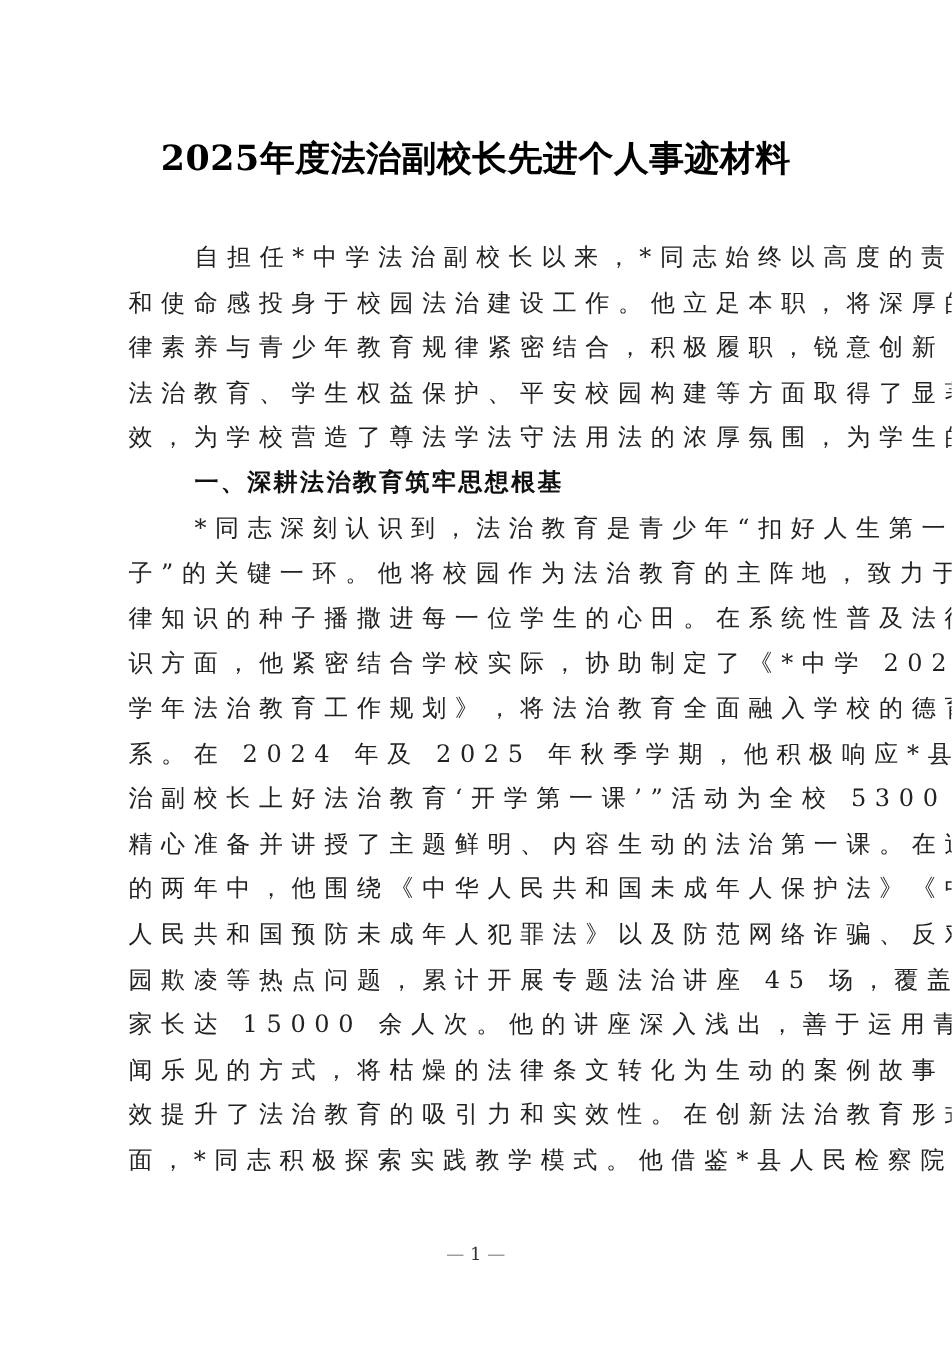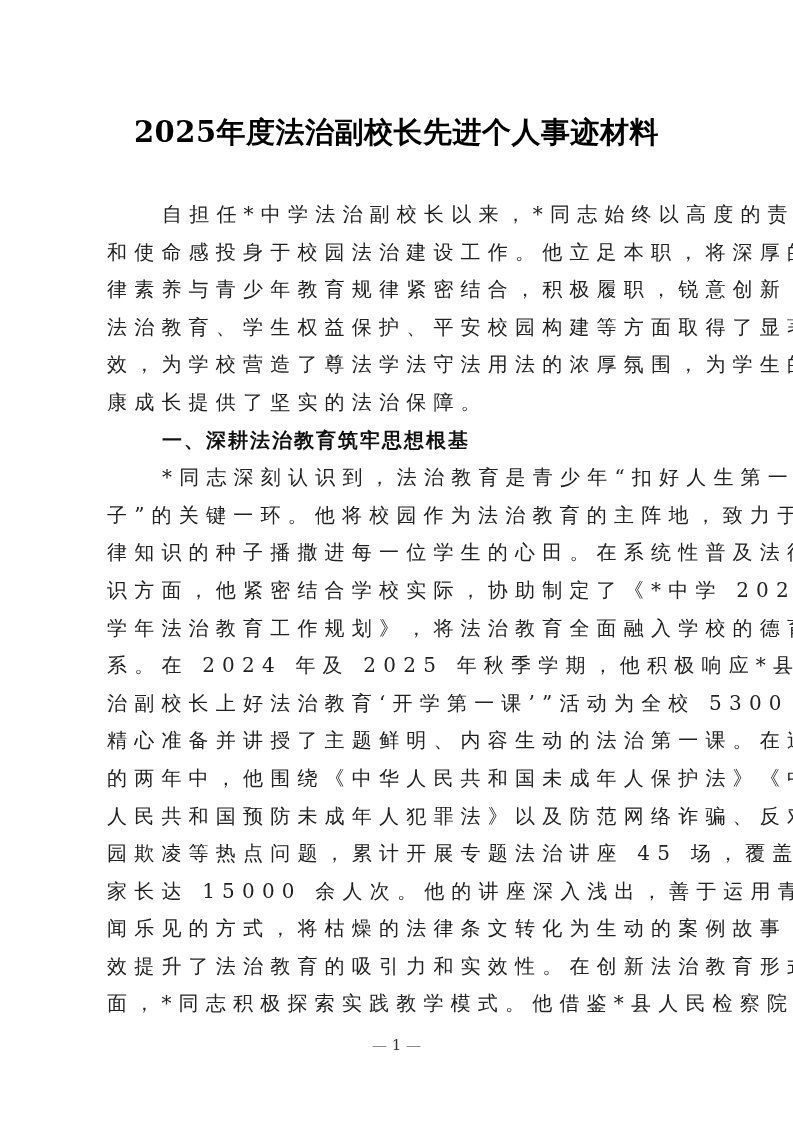--- a/index.html
+++ b/index.html
@@ -30,21 +30,20 @@
 
 <div class="page">
   <div class="title">2025年度法治副校长先进个人事迹材料</div>
 
   <div class="body-text">
     <span class="line indent">自担任*中学法治副校长以来，*同志始终以高度的责任感</span>
     <span class="line">和使命感投身于校园法治建设工作。他立足本职，将深厚的法</span>
     <span class="line">律素养与青少年教育规律紧密结合，积极履职，锐意创新，在</span>
     <span class="line">法治教育、学生权益保护、平安校园构建等方面取得了显著成</span>
     <span class="line">效，为学校营造了尊法学法守法用法的浓厚氛围，为学生的健</span>
-    <span class="line">康成长提供了坚实的法治保障。</span>
     <span class="line indent heading">一、深耕法治教育筑牢思想根基</span>
     <span class="line indent">*同志深刻认识到，法治教育是青少年“扣好人生第一粒扣</span>
     <span class="line">子”的关键一环。他将校园作为法治教育的主阵地，致力于将法</span>
     <span class="line">律知识的种子播撒进每一位学生的心田。在系统性普及法律知</span>
     <span class="line">识方面，他紧密结合学校实际，协助制定了《*中学 2024-2025</span>
     <span class="line">学年法治教育工作规划》，将法治教育全面融入学校的德育体</span>
     <span class="line">系。在 2024 年及 2025 年秋季学期，他积极响应*县组织的“法</span>
     <span class="line">治副校长上好法治教育‘开学第一课’”活动为全校 5300 余名学生</span>
     <span class="line">精心准备并讲授了主题鲜明、内容生动的法治第一课。在过去</span>
     <span class="line">的两年中，他围绕《中华人民共和国未成年人保护法》《中华</span>

